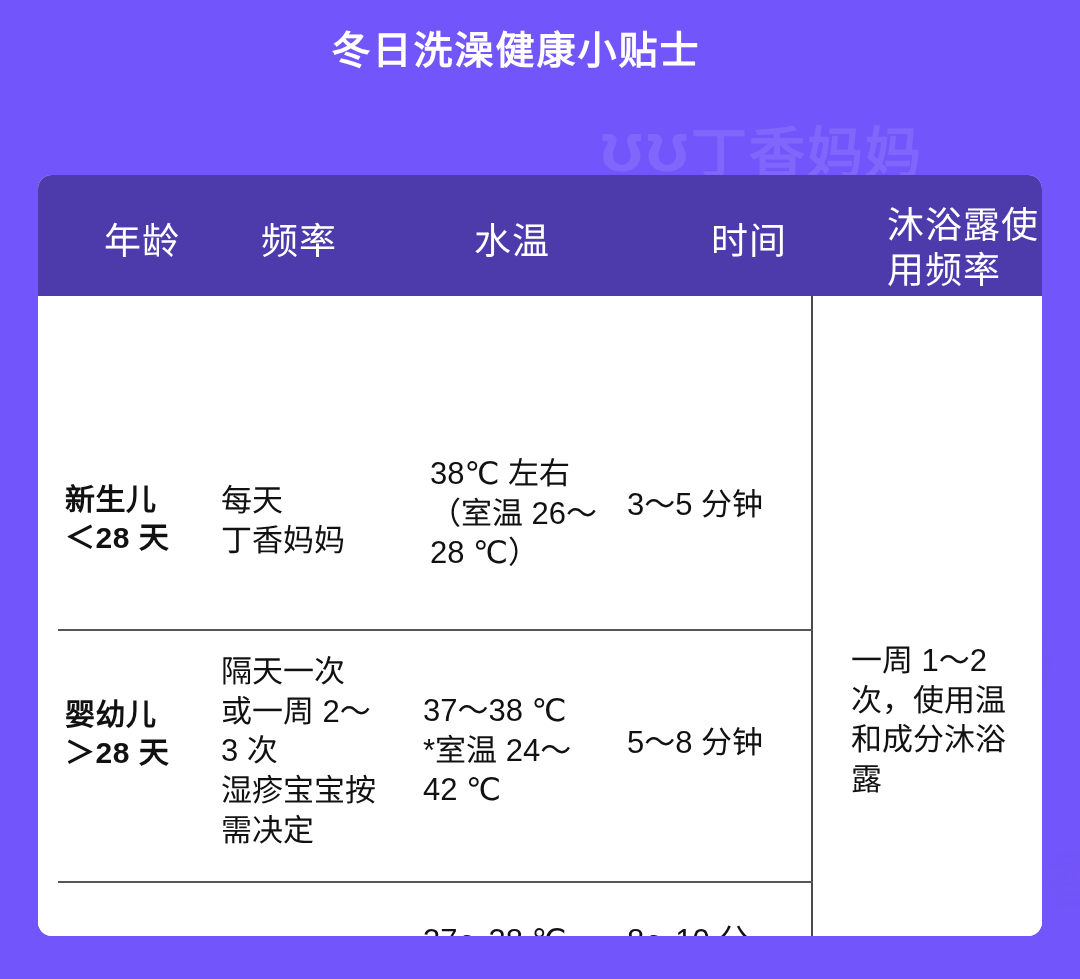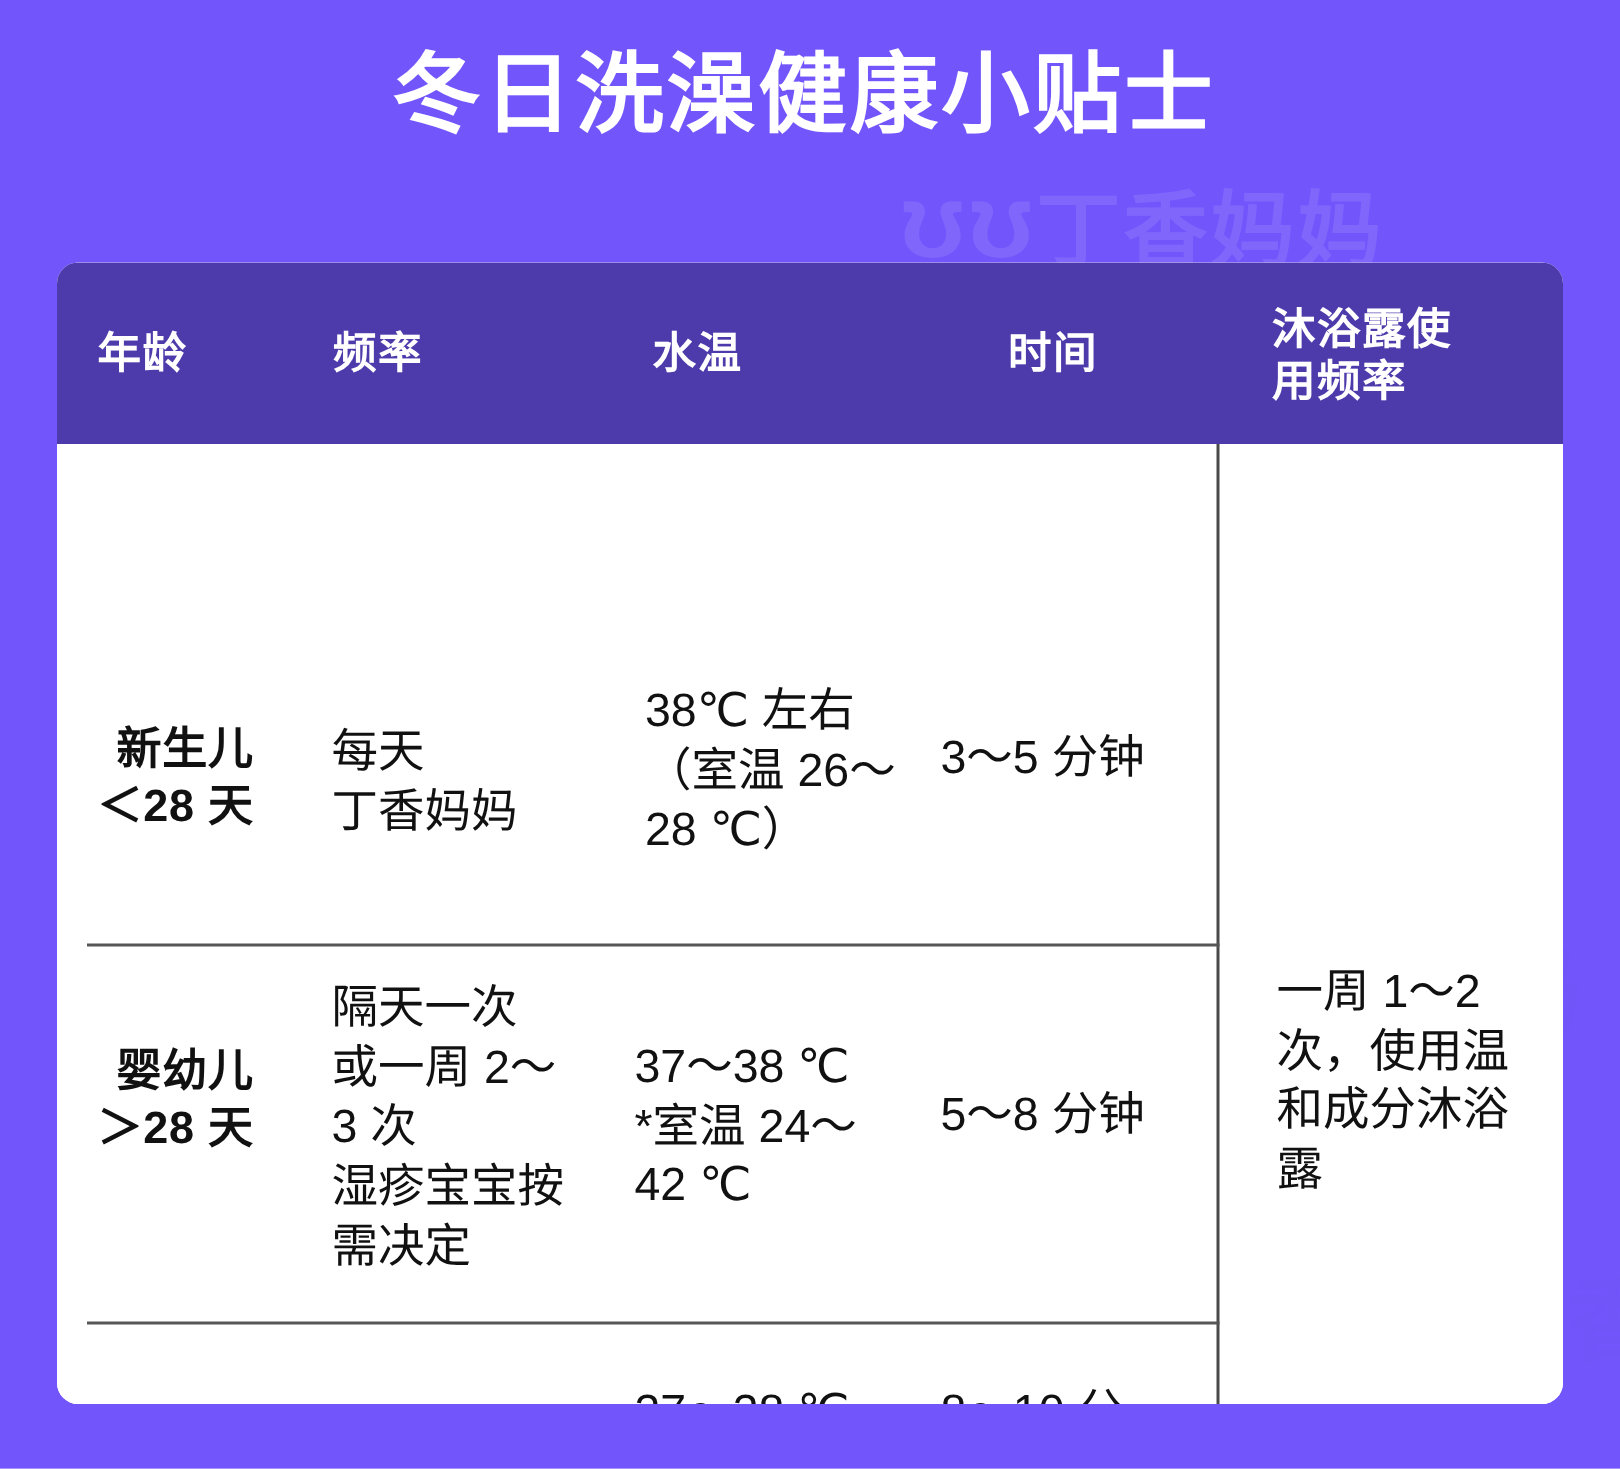--- a/index.html
+++ b/index.html
@@ -53,26 +53,25 @@
   .wm-d { left: 880px;  top: 830px;  font-size: 62px; }
 
   
   .title {
     position: absolute;
     left: 0;
     top: 28px;
     width: 1032px;
     text-align: center;
     color: #ffffff;
-    font-size: 59px;
+    font-size: 39px;
     font-weight: 700;
     letter-spacing: 2px;
     line-height: 1.2;
     z-index: 3;
-    margin-left: 20px;
   }
 
   
   .card {
     position: absolute;
     left: 38px;
     top: 175px;
     width: 1004px;
     height: 761px;
     background: #ffffff;
@@ -82,25 +81,26 @@
   }
 
   .thead {
     position: relative;
     height: 121px;
     background: #4d3aab;
     color: #ffffff;
   }
   .th {
     position: absolute;
-    font-size: 29px;
-    font-weight: 700;
+    font-size: 37px;
+    font-weight: 400;
     line-height: 1.22;
     letter-spacing: 1px;
     white-space: pre-line;
+    margin-left: 39px;
   }
   .th-age   { left: 27px;  top: 44px; }
   .th-freq  { left: 184px; top: 44px; }
   .th-temp  { left: 397px; top: 44px; }
   .th-time  { left: 634px; top: 44px; }
   .th-soap  { left: 810px; top: 28px; width: 194px; }
 
   .tbody {
     position: relative;
     height: 640px;
@@ -131,21 +131,20 @@
     position: absolute;
     font-size: 31px;
     line-height: 1.28;
     color: #111111;
     white-space: pre-line;
   }
   .cell.age {
     font-weight: 700;
     font-size: 30px;
     letter-spacing: .5px;
-    text-align: right;
   }
 
   
   .r1-age  { left: 27px;  top: 185px; }
   .r1-freq { left: 183px; top: 185px; }
   .r1-temp { left: 392px; top: 158px; width: 185px; }
   .r1-time { left: 589px; top: 189px; }
 
   
   .r2-age  { left: 27px;  top: 400px; }

